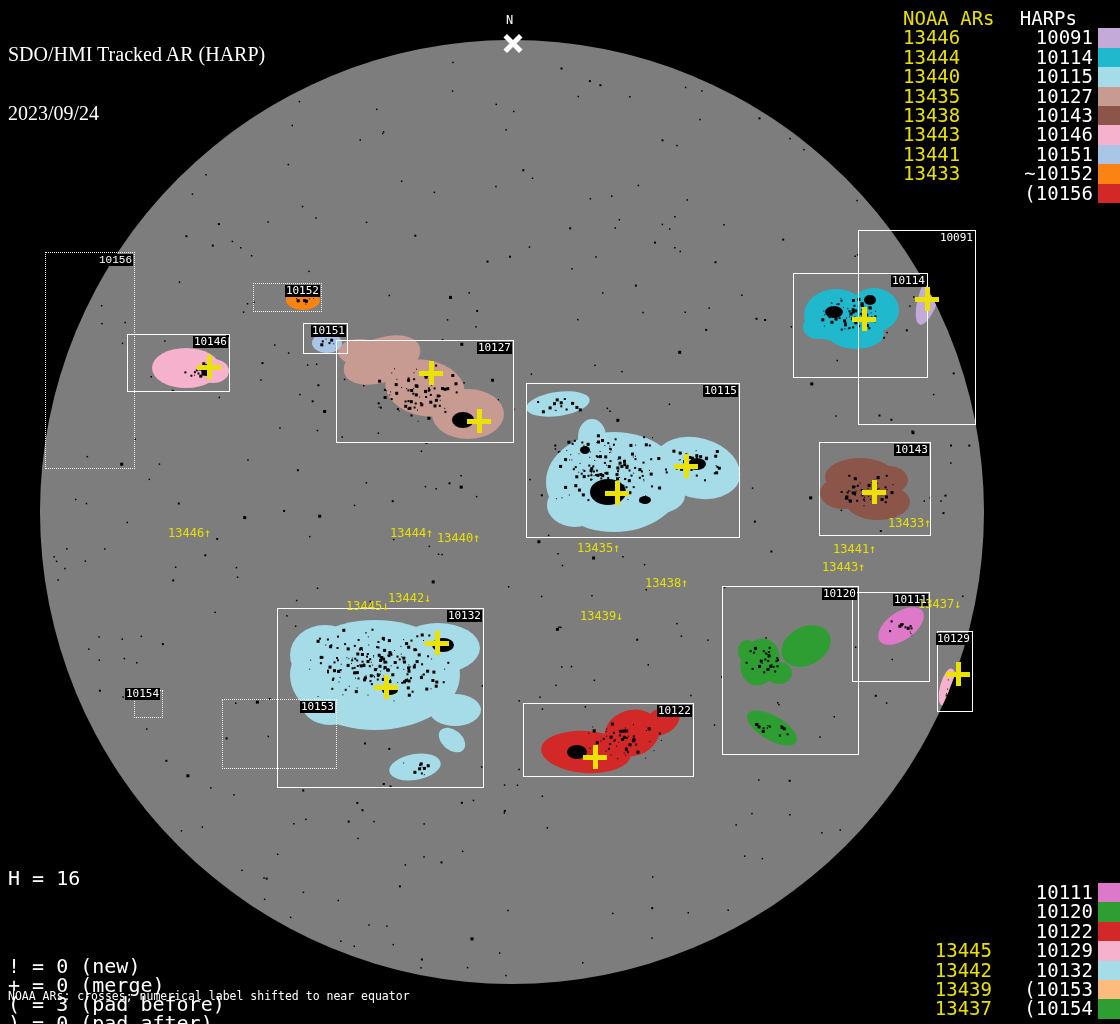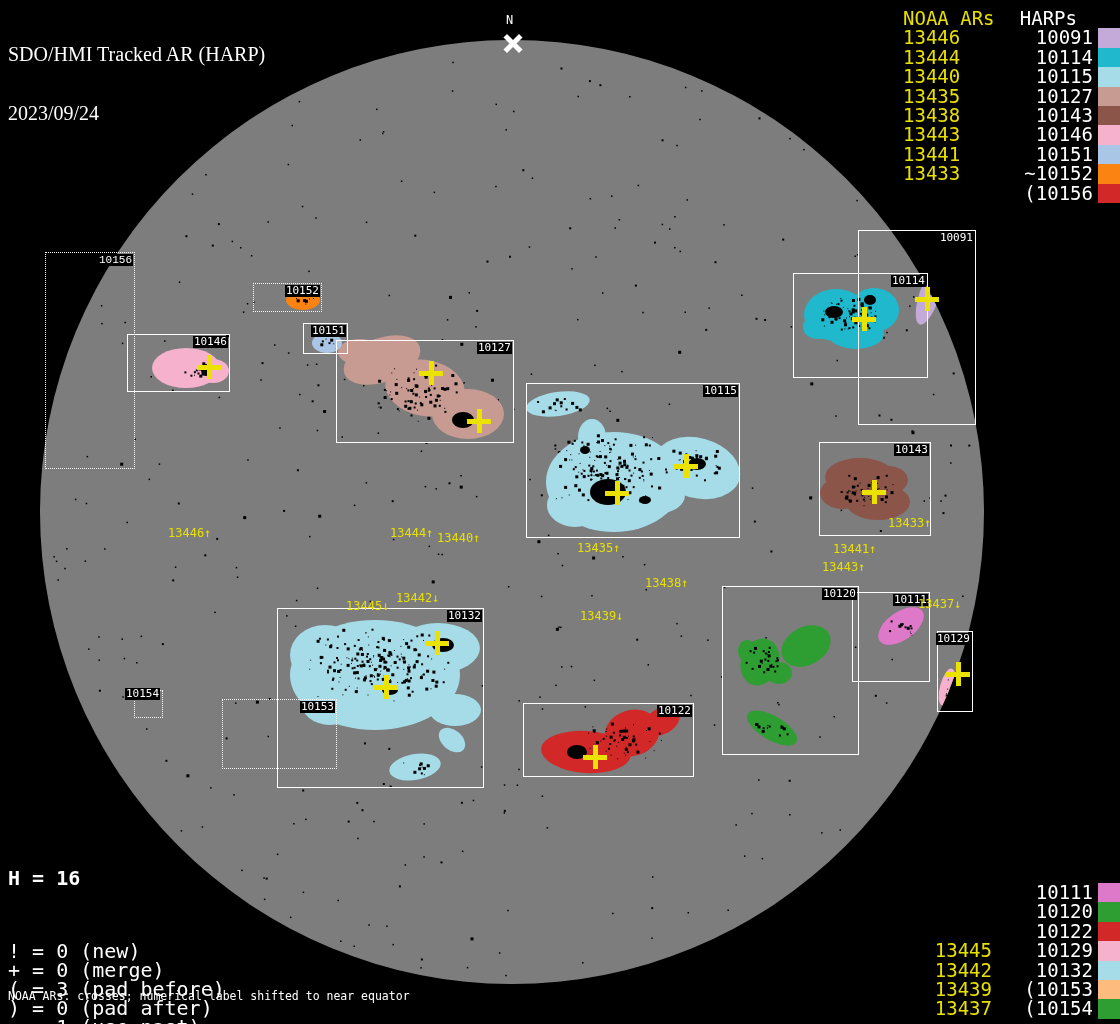--- a/index.html
+++ b/index.html
@@ -41,21 +41,21 @@
   
   .cross{position:absolute;width:24px;height:24px;}
   .cross::before{content:"";position:absolute;left:0;top:9.5px;width:24px;height:5px;background:#ece200;}
   .cross::after{content:"";position:absolute;left:9.5px;top:0;width:5px;height:24px;background:#ece200;}
 
   
   .noaa-label{position:absolute;color:#e8e000;font-size:12px;line-height:13px;white-space:pre;}
 
   
   .stats{position:absolute;left:8px;top:831px;color:#fff;font-size:20px;line-height:19px;white-space:pre;}
-  .stats-h{margin-bottom:16px;font-weight:bold;}
+  .stats-h{margin-bottom:31px;}
   
   .footnotes{position:absolute;left:8px;top:990px;color:#fff;font-size:11.5px;line-height:12px;white-space:pre;}
 </style>
 </head>
 <body>
 
 <div class="stage">
   <svg id="base-svg" width="1120" height="1024">
       <defs>
         <clipPath id="diskclip">
@@ -1381,21 +1381,21 @@
   <div class="layer" id="labels-layer">
       <div class="noaa-label" style="left: 168px; top: 527px;">13446↑</div>
       <div class="noaa-label" style="left: 390px; top: 527px;">13444↑</div>
       <div class="noaa-label" style="left: 437px; top: 532px;">13440↑</div>
       <div class="noaa-label" style="left: 577px; top: 542px;">13435↑</div>
       <div class="noaa-label" style="left: 645px; top: 544px; margin-top: 33px;">13438↑</div>
       <div class="noaa-label" style="left: 822px; top: 521px; margin-top: 40px;">13443↑</div>
       <div class="noaa-label" style="left: 888px; top: 517px;">13433↑</div>
       <div class="noaa-label" style="left: 833px; top: 543px;">13441↑</div>
       <div class="noaa-label" style="left: 346px; top: 600px;">13445↓</div>
-      <div class="noaa-label" style="left: 396px; top: 592px;">13442↓</div>
+      <div class="noaa-label" style="left: 388px; top: 592px;">13442↓</div>
       <div class="noaa-label" style="left: 553px; top: 610px; margin-left: 27px;">13439↓</div>
       <div class="noaa-label" style="left: 918px; top: 598px;">13437↓</div>
     </div>
 
   <div class="title-block">
     <div>SDO/HMI Tracked AR (HARP)</div>
     <div>2023/09/24</div>
   </div>
 
   <div class="north-n">N</div>

